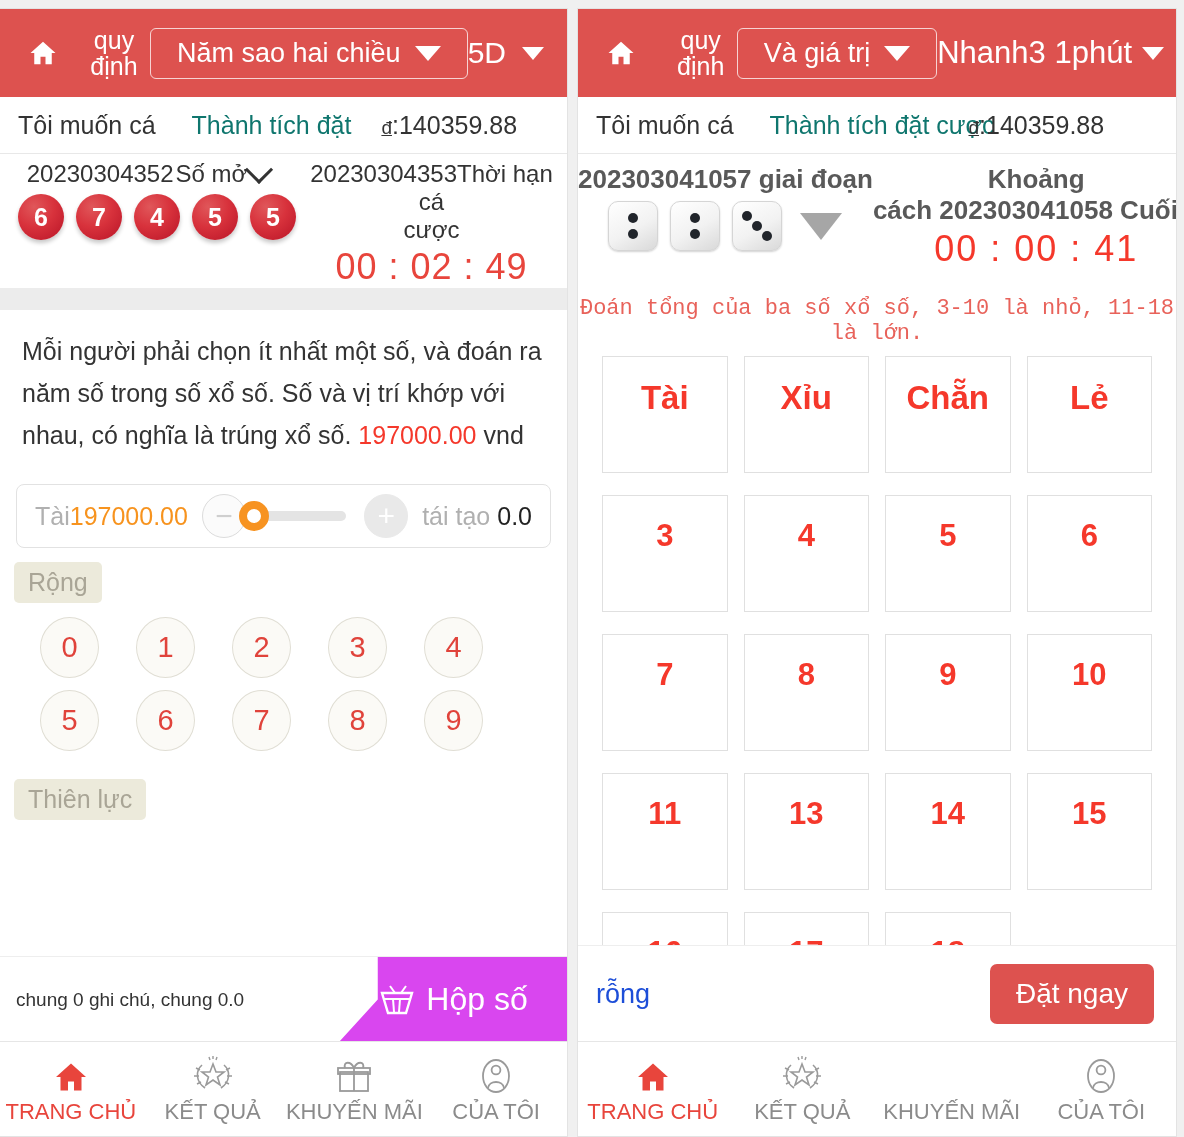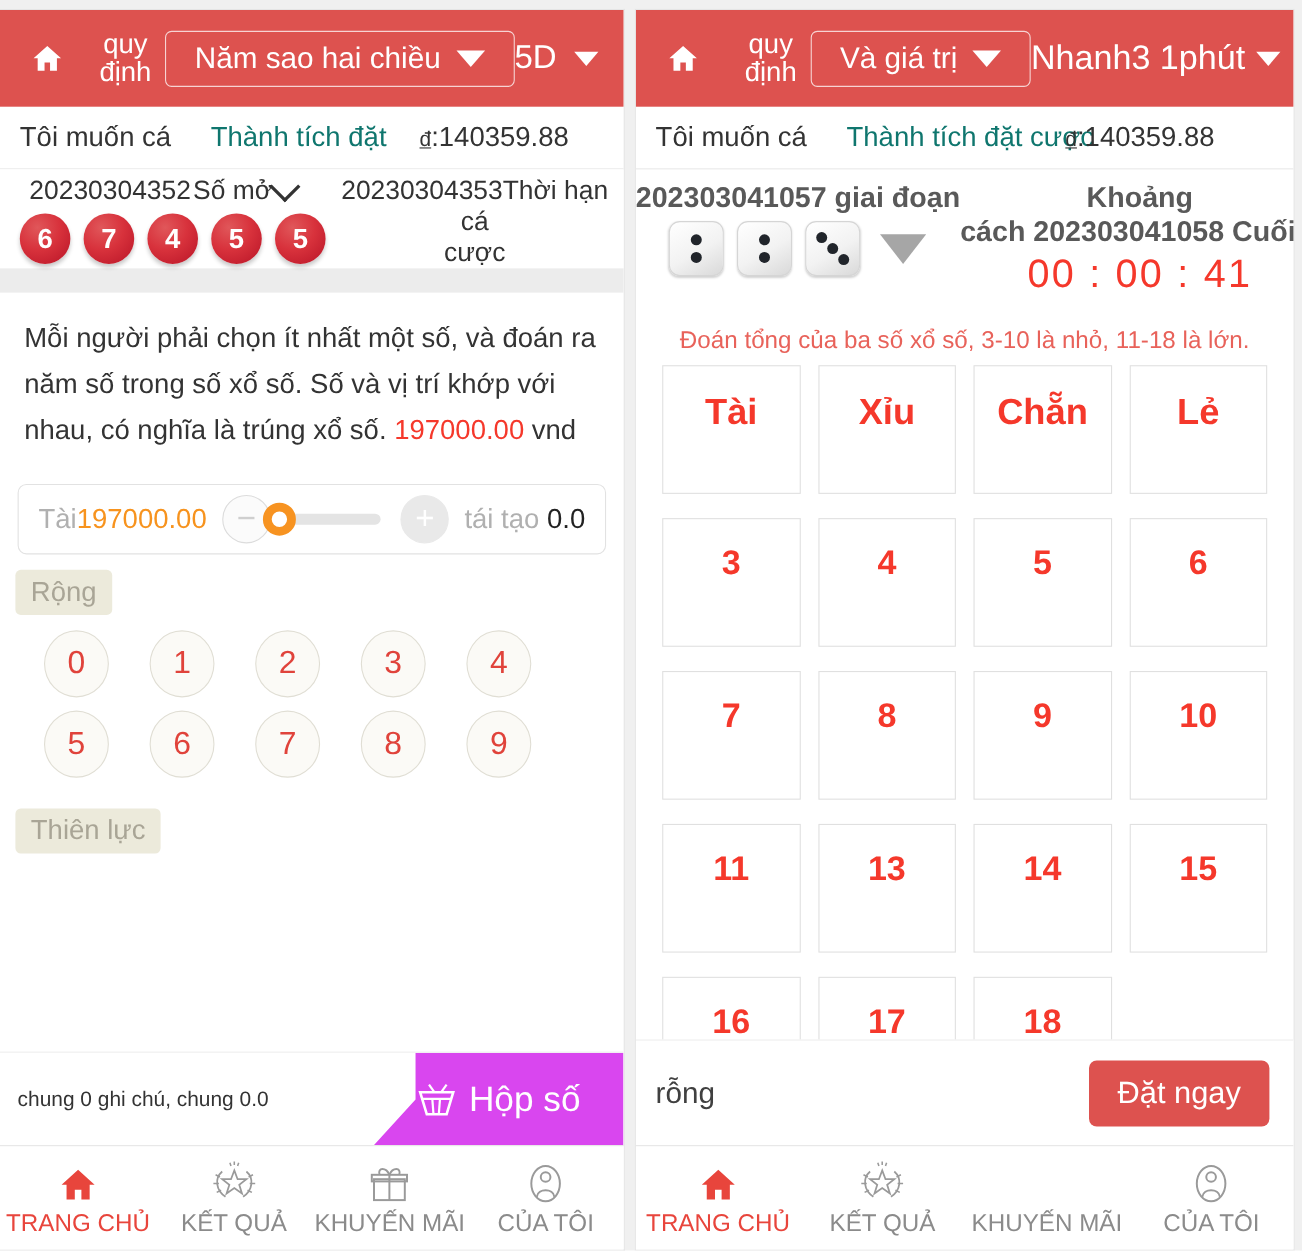--- a/index.html
+++ b/index.html
@@ -305,21 +305,21 @@
     bottom: 94px;
     height: 97px;
     background: #ffffff;
     border-top: 1px solid #eeeeee;
     display: flex;
     align-items: center;
     justify-content: space-between;
     padding: 0 22px 0 18px;
     box-sizing: border-box;
   }
-  .bet-empty { font-size: 27px; color: #404040; }
+  .bet-empty { font-size: 27px; color: #1d4ed8; }
   .bet-now {
     background: #dd524f;
     color: #ffffff;
     font-size: 28px;
     border-radius: 7px;
     padding: 14px 26px;
   }
 
   
   .tabbar {
@@ -397,20 +397,21 @@
     color: #f5382b;
     letter-spacing: 2px;
     padding-top: 2px;
     white-space: nowrap;
   }
   .hint {
     text-align: center;
     font-size: 22px;
     color: #e8625a;
     padding: 26px 0 10px 0;
+    font-family: Liberation Mono, monospace;
   }
   .bet-grid {
     display: grid;
     grid-template-columns: repeat(4, 1fr);
     gap: 22px 16px;
     padding: 0 24px;
   }
   .bet-cell {
     height: 117px;
     border: 1px solid #e0e0e0;
@@ -472,20 +473,21 @@
           <span class="ball">6</span>
           <span class="ball">7</span>
           <span class="ball">4</span>
           <span class="ball">5</span>
           <span class="ball">5</span>
         </div>
       </div>
       <div class="draw-col">
         <div class="draw-sub"><span>20230304353</span><span>Thời hạn cá</span></div>
         <div class="draw-sub">cược</div>
+        <div class="countdown">00 : 02 : 49</div>
       </div>
     </div>
 
     <div class="grey-band"></div>
 
     <div class="rule-text">
       <span>Mỗi người phải chọn ít nhất một số, và đoán ra năm số trong số xổ số. Số và vị trí khớp với nhau, có nghĩa là trúng xổ số. </span><span class="amount">197000.00</span><span> vnd</span>
     </div>
 
 

